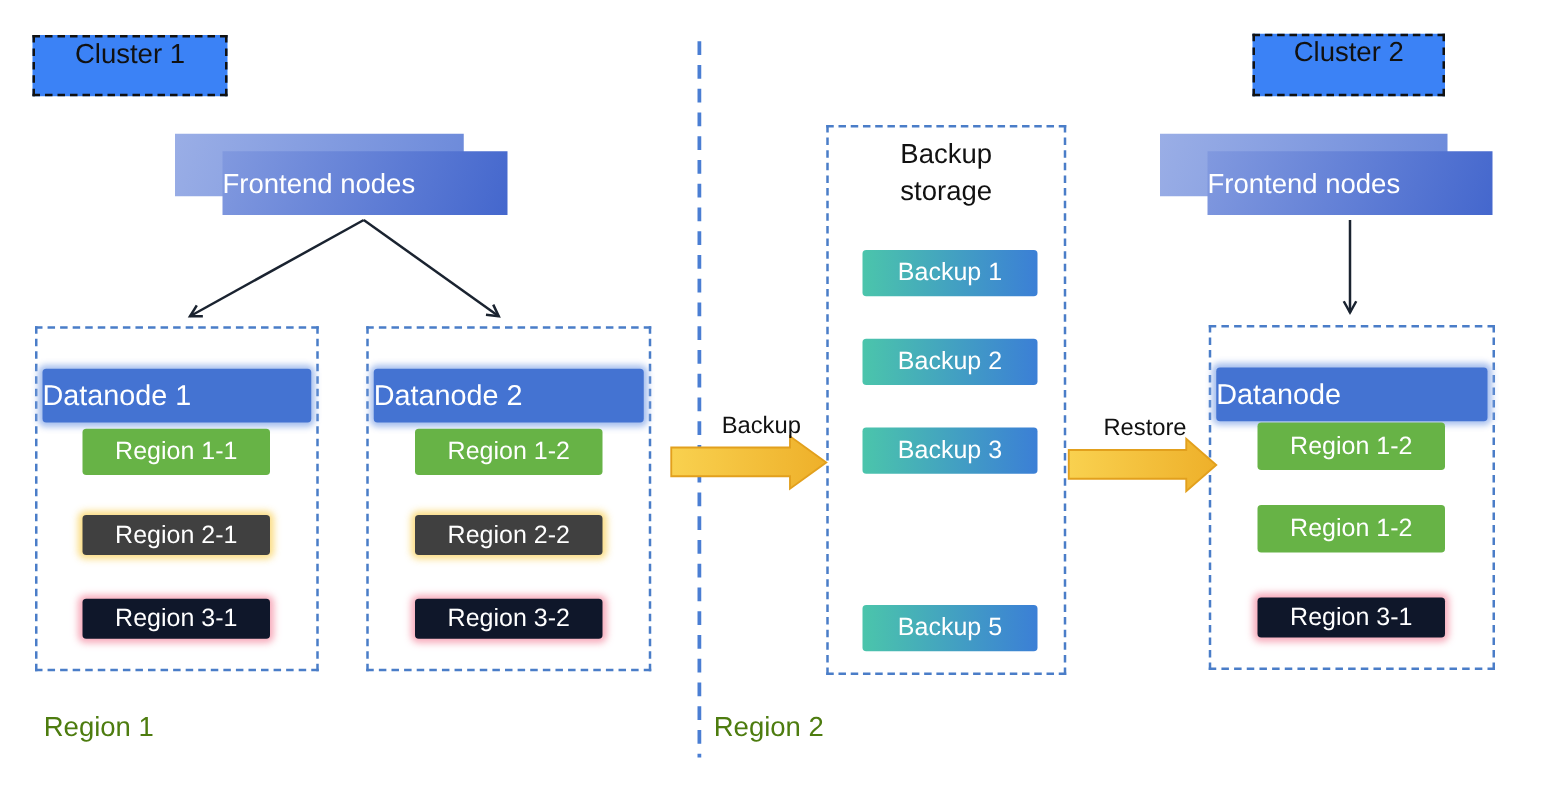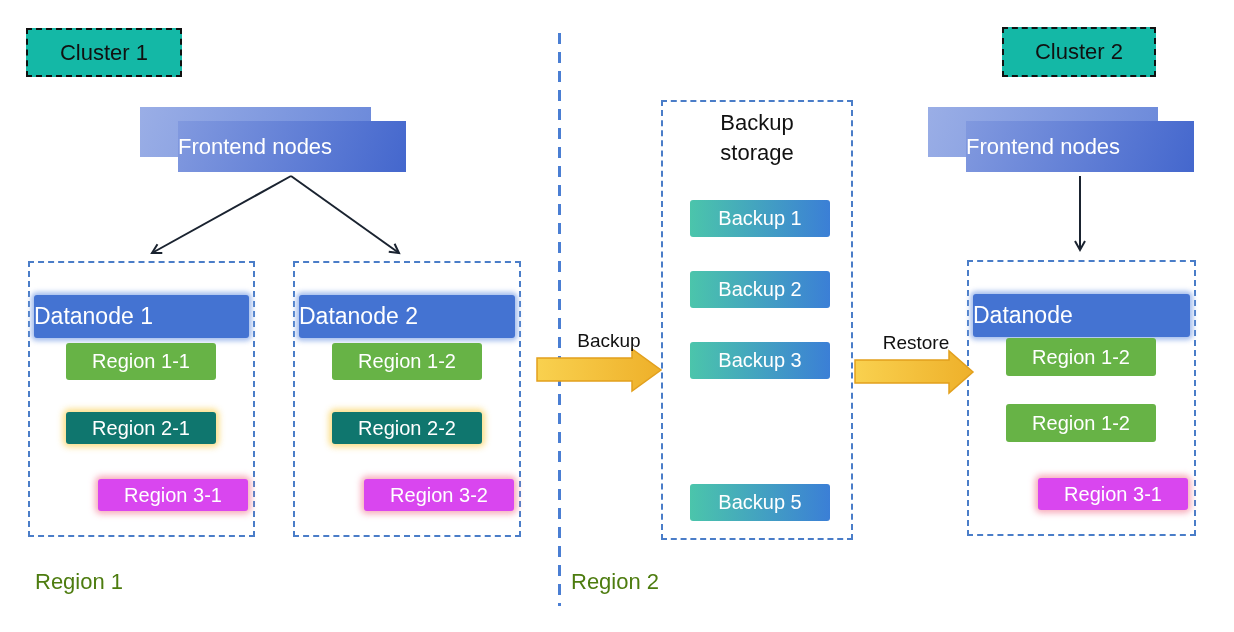--- a/index.html
+++ b/index.html
@@ -17,25 +17,25 @@
     left: 0; top: 0;
     z-index: 10;
     pointer-events: none;
   }
   .abs { position: absolute; }
 
   
   .cluster-tag {
     border: 2px dashed #111;
     display: flex;
-    align-items: center;
+    align-items: flex-start;
     justify-content: center;
     font-size: 22px;
     color: #111;
-    background: #14b8a6;
+    background: #3b82f6;
     z-index: 2;
   }
 
   
   .fe-back {
     background: linear-gradient(110deg, #9aaee6 0%, #6b89da 100%);
     z-index: 1;
   }
   .fe-front {
     background: linear-gradient(110deg, #8199df 0%, #4467cd 100%);
@@ -71,22 +71,22 @@
     position: absolute;
     border-radius: 3px;
     display: flex;
     align-items: center;
     justify-content: center;
     color: #ffffff;
     font-size: 20px;
     z-index: 3;
   }
   .region-green  { background: #67b346; }
-  .region-yellow { background: #0f766e; box-shadow: 0 0 6px 3px rgba(250, 215, 110, 0.85); }
-  .region-red    { background: #d946ef; box-shadow: 0 0 6px 3px rgba(245, 150, 170, 0.8); margin-left: 32px; }
+  .region-yellow { background: #404040; box-shadow: 0 0 6px 3px rgba(250, 215, 110, 0.85); }
+  .region-red    { background: #0f172a; box-shadow: 0 0 6px 3px rgba(245, 150, 170, 0.8); }
 
   .backup-pill {
     position: absolute;
     border-radius: 3px;
     background: linear-gradient(90deg, #4bc5ab 0%, #3b7fd6 100%);
     display: flex;
     align-items: center;
     justify-content: center;
     color: #ffffff;
     font-size: 20px;

